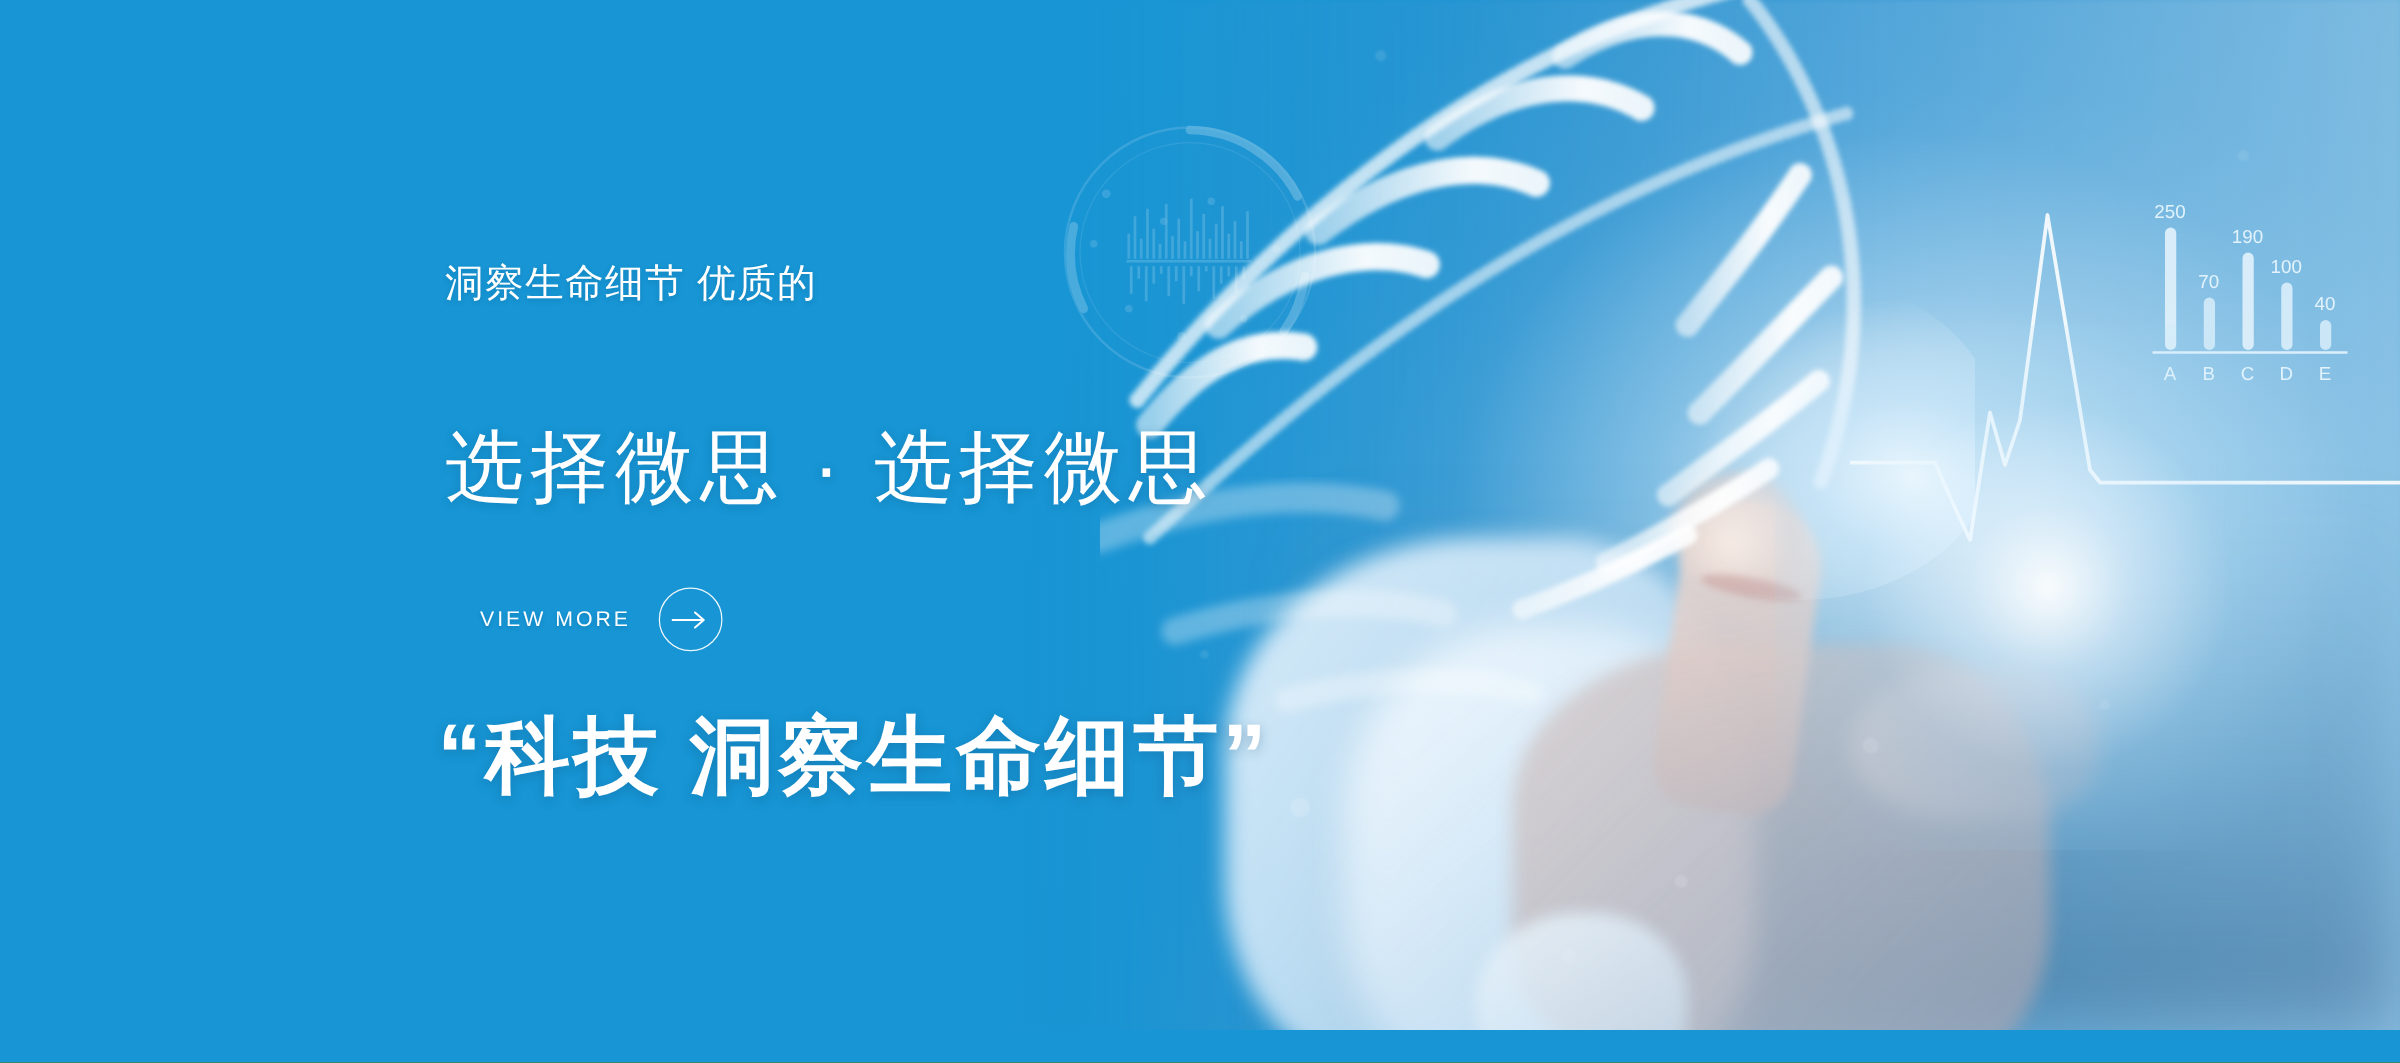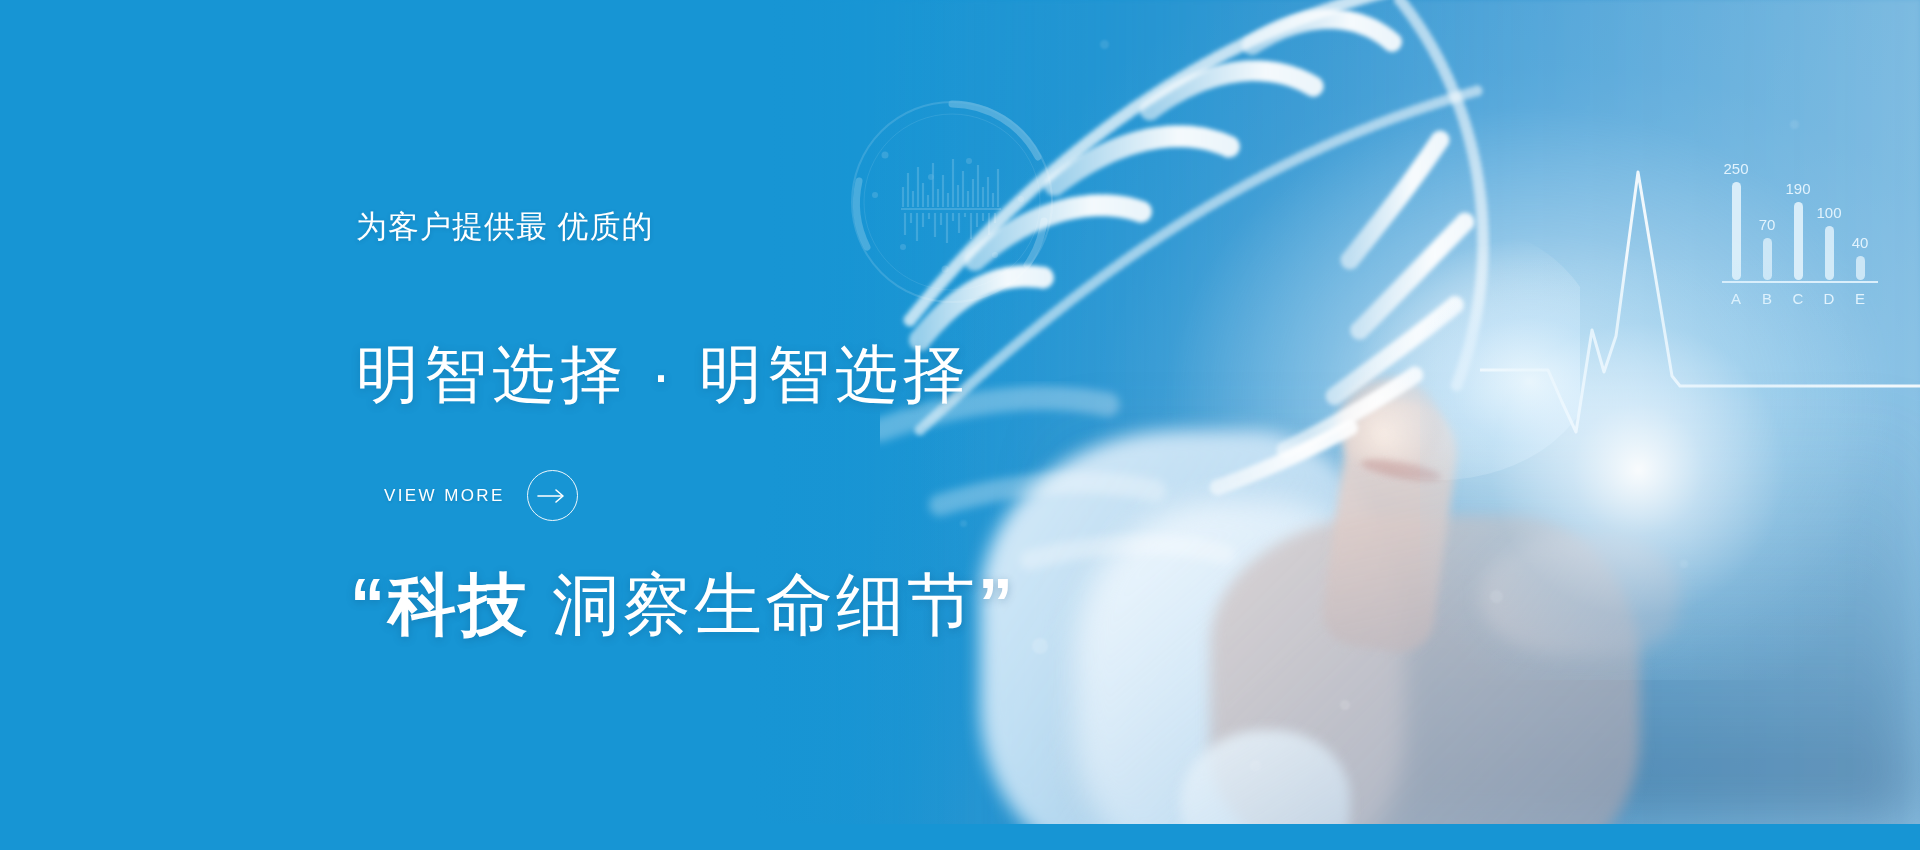--- a/index.html
+++ b/index.html
@@ -164,21 +164,21 @@
 
   .quote {
     position:absolute; top:565px; left:-6px;
     font-size:68px; line-height:1.12;
     color:#ffffff; white-space:nowrap;
     letter-spacing:3px;
     text-shadow:0 2px 9px rgba(10,70,110,0.28);
   }
   .quote .qmark { font-weight:700; font-size:70px; }
   .quote .strong { font-weight:700; }
-  .quote .light { font-weight:400; }
+  .quote .light { font-weight:700; }
 </style>
 </head>
 <body>
 
 <div class="banner">
 
   <div class="bg-base"></div>
   <div class="bg-right-wash"></div>
   <div class="bg-left-flat"></div>
   <div class="bg-dark-bottom"></div>
@@ -346,24 +346,24 @@
   <div class="bokeh" style="left:1680px;top:560px;width:8px;height:8px;opacity:.35;"></div>
   <div class="bokeh" style="left:960px;top:520px;width:7px;height:7px;opacity:.3;"></div>
   <div class="bokeh" style="left:1790px;top:120px;width:9px;height:9px;opacity:.3;"></div>
   <div class="bokeh" style="left:1250px;top:760px;width:11px;height:11px;opacity:.3;"></div>
 
   <div class="bg-glow"></div>
 
   <div class="content">
 
     <div class="subtitle">
-      <span class="ln">为客户提供最 优质的</span>
+      <span class="ln">洞察生命细节 优质的</span>
     </div>
 
-    <div class="headline">明智选择 · 明智选择</div>
+    <div class="headline">选择微思 · 选择微思</div>
 
     <div class="viewmore">
       <span class="viewmore-label">VIEW MORE</span>
       <span class="viewmore-circle">
         <svg width="30" height="16" viewBox="0 0 30 16" xmlns="http://www.w3.org/2000/svg">
           <line x1="1" y1="8" x2="25" y2="8" stroke="#ffffff" stroke-width="1.6" stroke-linecap="round"></line>
           <polyline points="19,2 26,8 19,14" fill="none" stroke="#ffffff" stroke-width="1.6" stroke-linecap="round" stroke-linejoin="round"></polyline>
         </svg>
       </span>
     </div>

